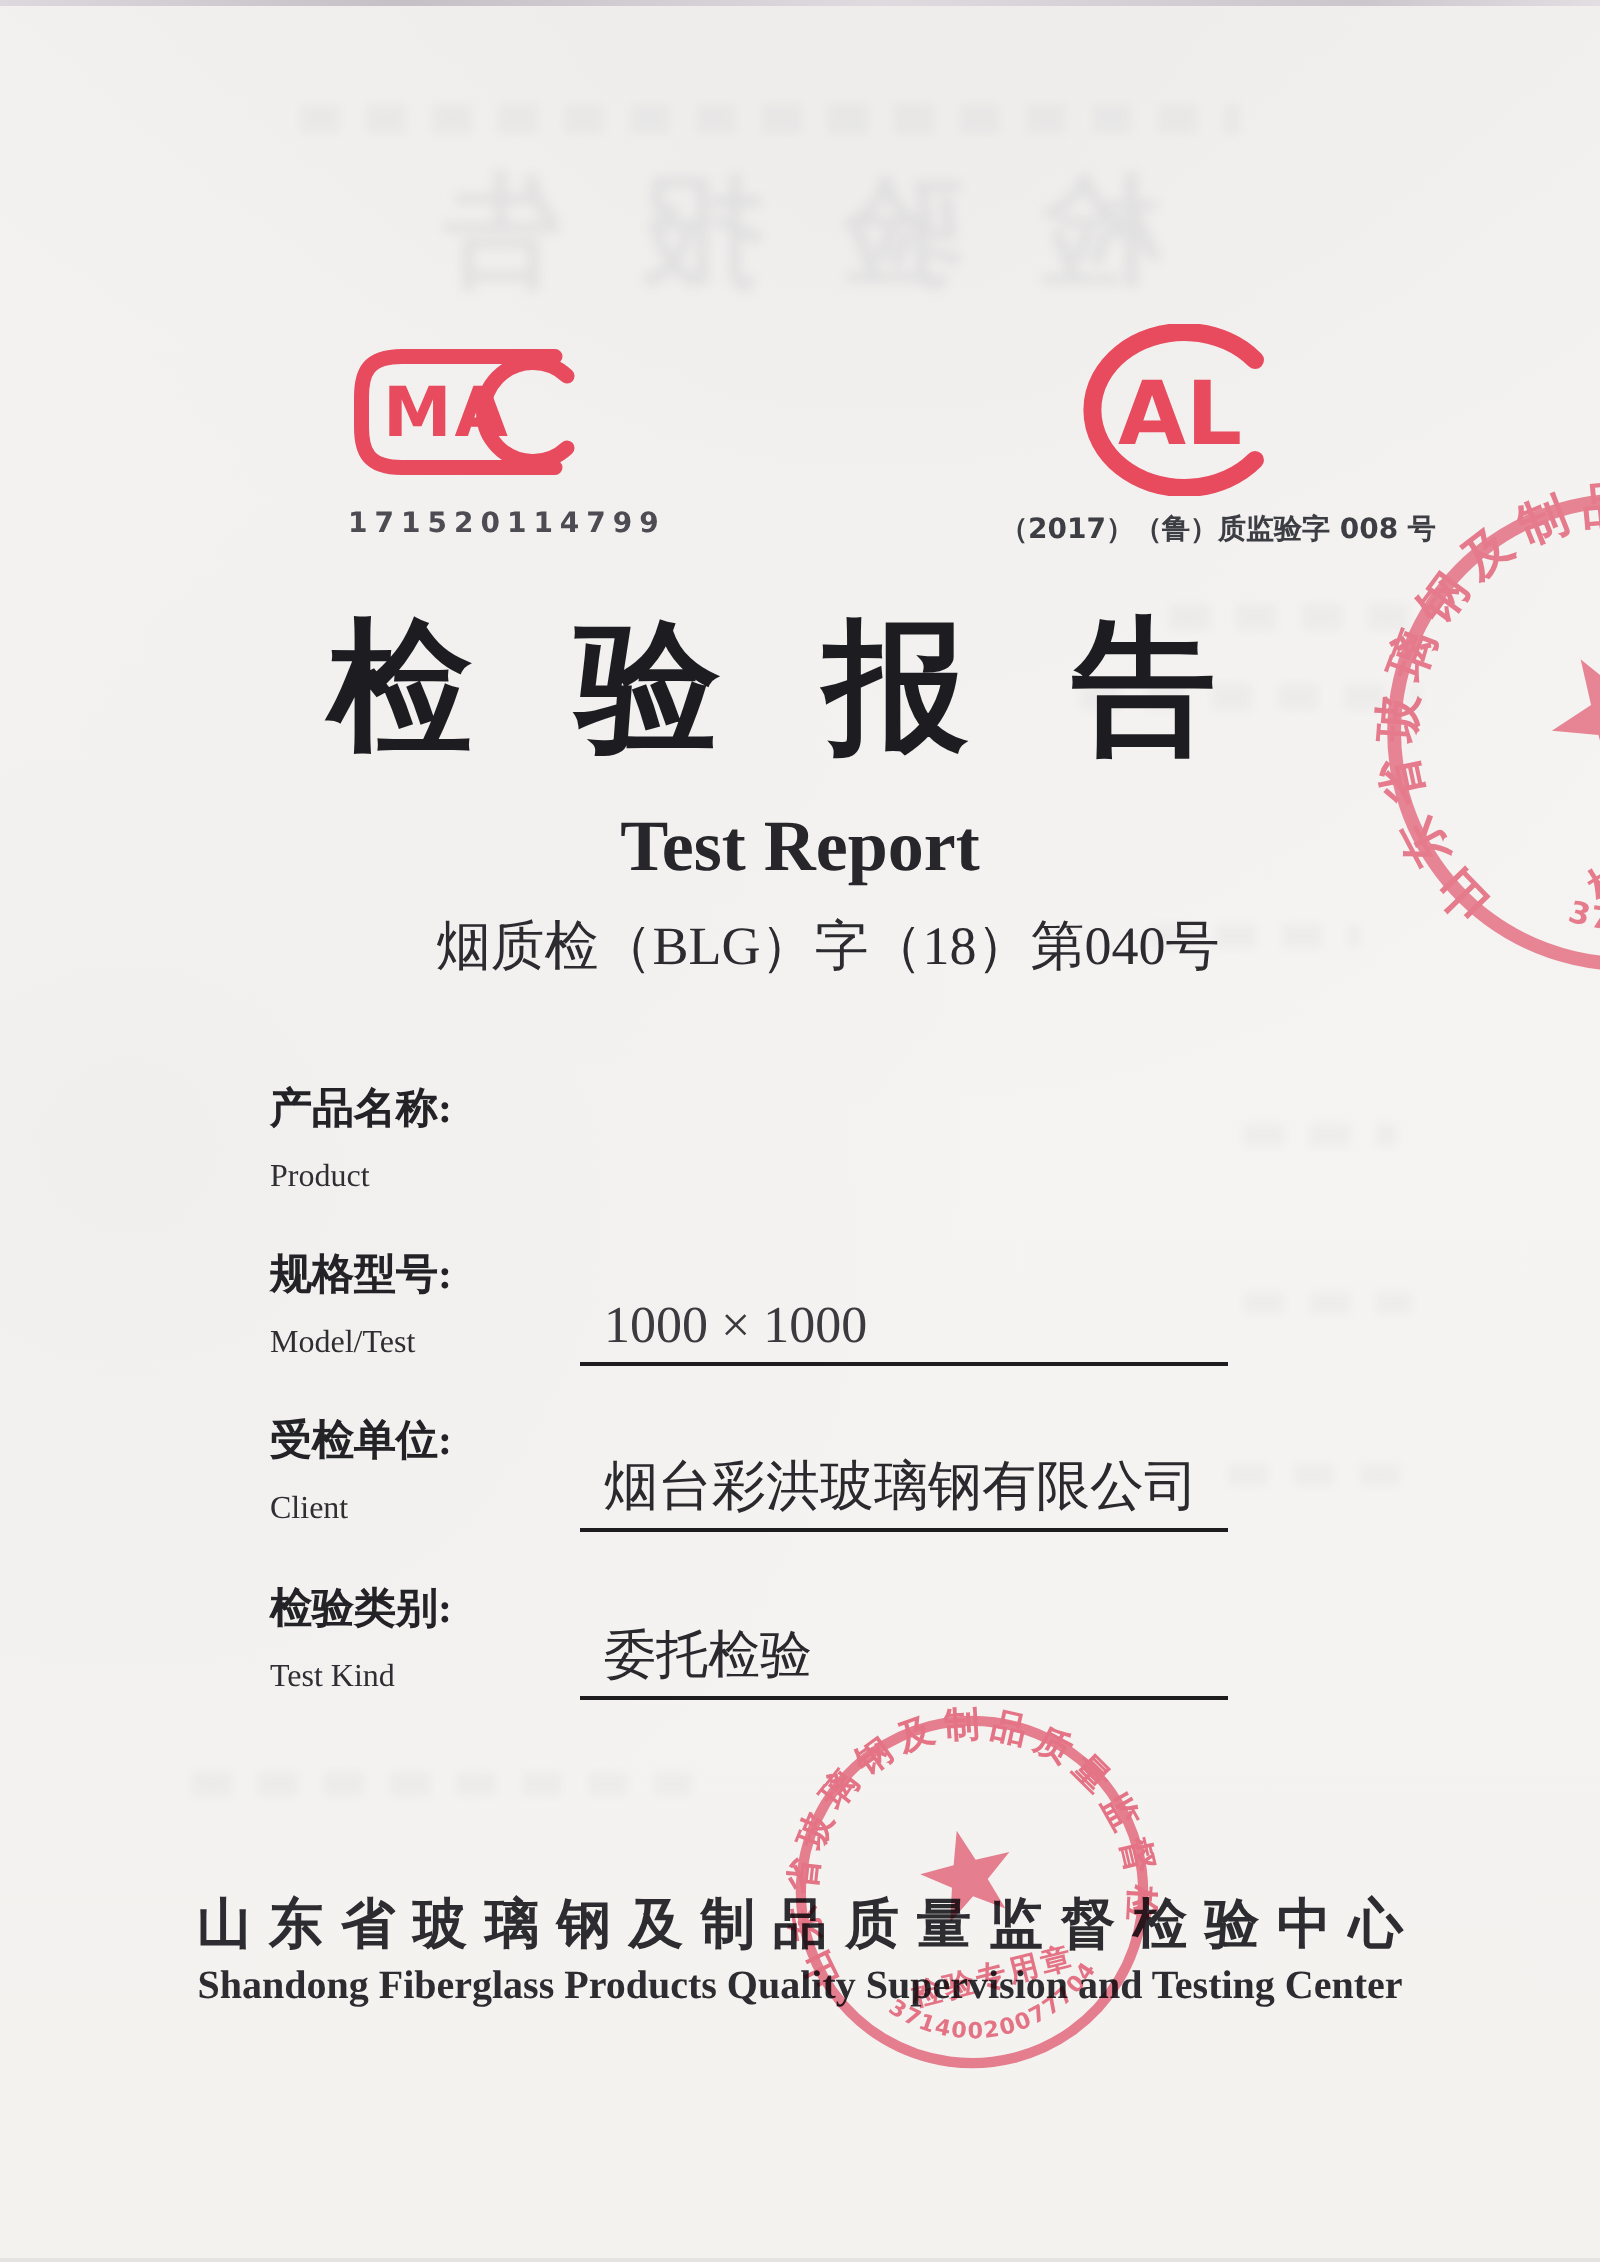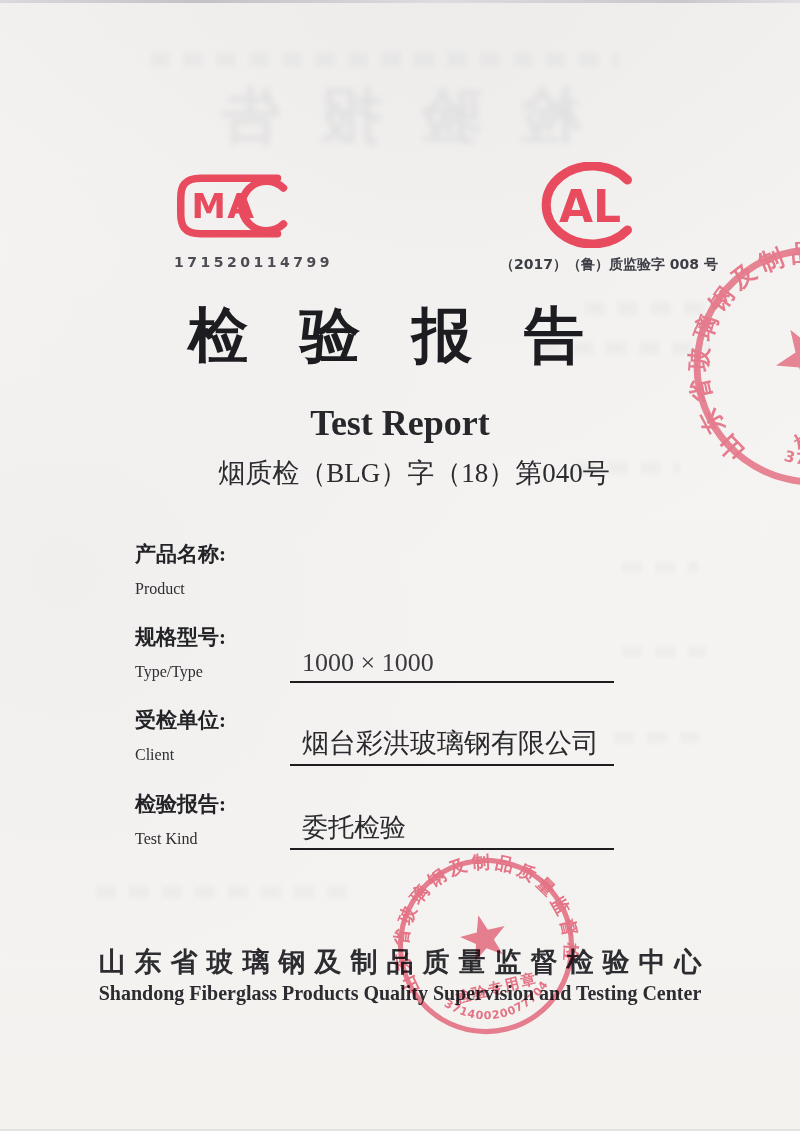--- a/index.html
+++ b/index.html
@@ -32,21 +32,21 @@
   .cma-no{margin-top:10px;font-family:"DejaVu Sans","Liberation Sans",sans-serif;
     font-weight:bold;font-size:14px;letter-spacing:3.5px;color:#4c4c52;white-space:nowrap;}
   .cal{position:absolute;left:500px;top:162px;width:184px;text-align:center;}
   .cal svg{display:block;margin:0 auto;}
   .cal-line{margin-top:8px;font-family:"DejaVu Sans","Liberation Sans",sans-serif;
     font-weight:bold;font-size:14px;color:#3d3d44;white-space:nowrap;}
 
   
   .title-zh{position:absolute;top:296px;left:0;width:100%;text-align:center;
     font-family:"DejaVu Sans","Liberation Sans",sans-serif;font-weight:bold;
-    font-size:60px;letter-spacing:52px;padding-left:24px;box-sizing:border-box;color:#1d1d21;}
+    font-size:72px;letter-spacing:52px;padding-left:24px;box-sizing:border-box;color:#1d1d21;}
   .title-en{position:absolute;top:402px;left:0;width:100%;text-align:center;
     font-weight:bold;font-size:36px;color:#26262b;}
   .doc-no{position:absolute;top:455px;left:0;width:100%;text-align:center;
     font-size:27px;color:#2b2b30;margin-left:14px;}
 
   
   .form-row{position:absolute;left:0;width:100%;height:80px;}
   .lbl-zh{position:absolute;left:135px;top:0;font-weight:bold;font-size:21px;color:#232327;}
   .lbl-en{position:absolute;left:135px;top:40px;font-size:16px;color:#2e2e33;}
   .value-line{position:absolute;left:290px;top:4px;width:324px;height:56px;
@@ -113,34 +113,34 @@
   <div class="title-zh">检验报告</div>
   <div class="title-en">Test Report</div>
   <div class="doc-no">烟质检（BLG）字（18）第040号</div>
 
   <div class="form-row" style="top:540px;">
     <div class="lbl-zh">产品名称:</div>
     <div class="lbl-en">Product</div>
   </div>
   <div class="form-row" style="top:623px;">
     <div class="lbl-zh">规格型号:</div>
-    <div class="lbl-en">Type/Type</div>
+    <div class="lbl-en">Model/Test</div>
     <div class="value-line">
       <span class="val v-model">1000 × 1000</span>
     </div>
   </div>
   <div class="form-row" style="top:706px;">
     <div class="lbl-zh">受检单位:</div>
     <div class="lbl-en">Client</div>
     <div class="value-line">
       <span class="val v-client">烟台彩洪玻璃钢有限公司</span>
     </div>
   </div>
   <div class="form-row" style="top:790px;">
-    <div class="lbl-zh">检验报告:</div>
+    <div class="lbl-zh">检验类别:</div>
     <div class="lbl-en">Test Kind</div>
     <div class="value-line">
       <span class="val v-kind">委托检验</span>
     </div>
   </div>
 
   <div class="footer-zh">山东省玻璃钢及制品质量监督检验中心</div>
   <div class="footer-en">Shandong Fiberglass Products Quality Supervision and Testing Center</div>
 
   <svg class="stamp stamp-bottom" viewBox="0 0 200 200">

